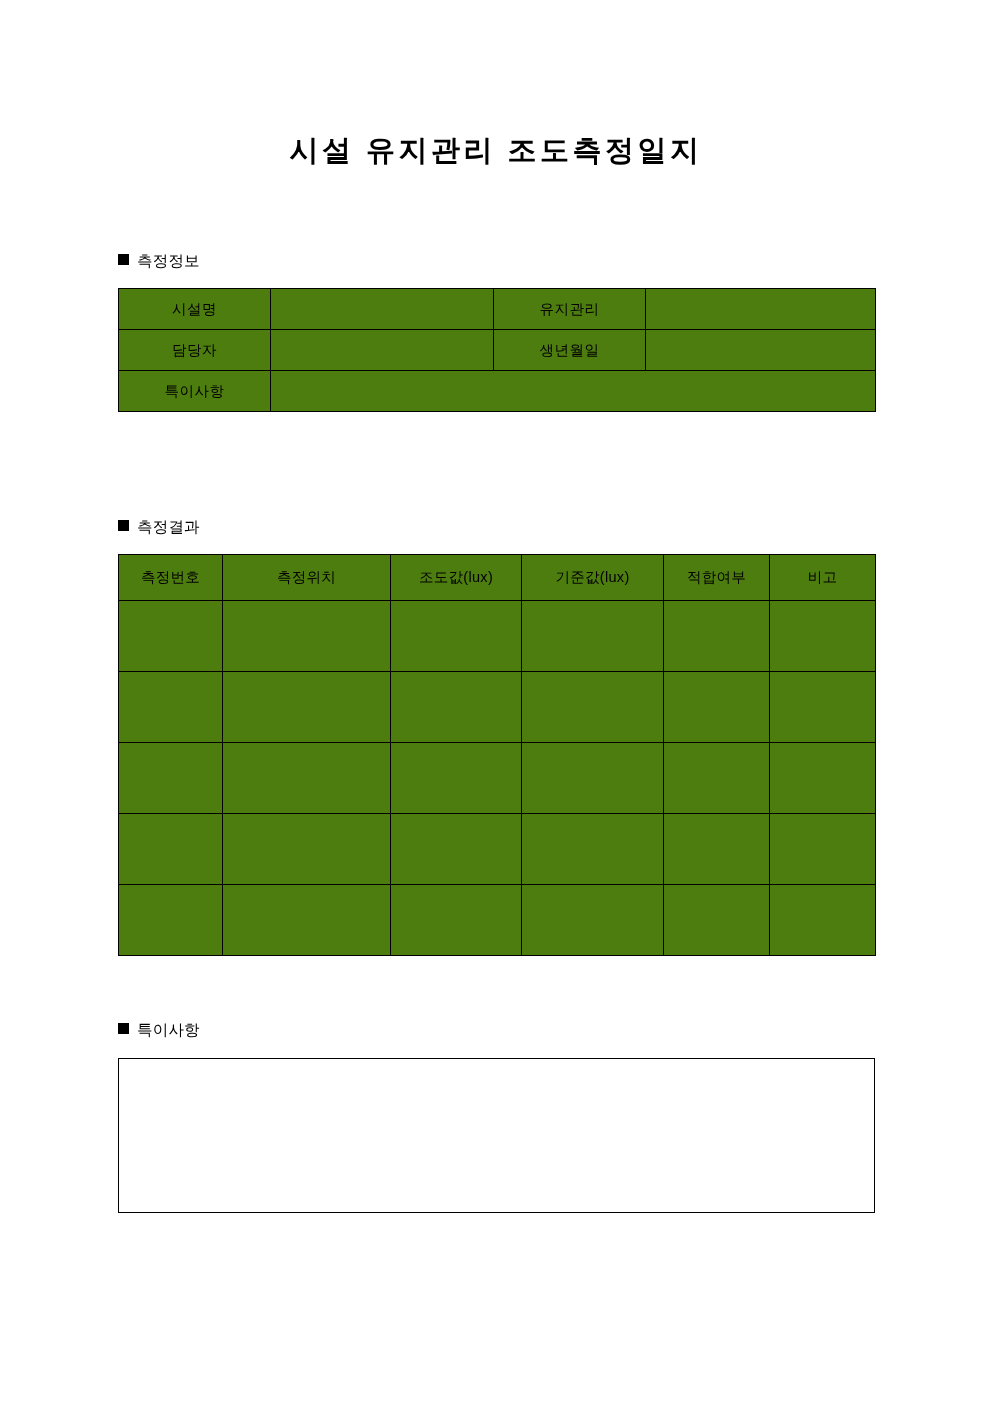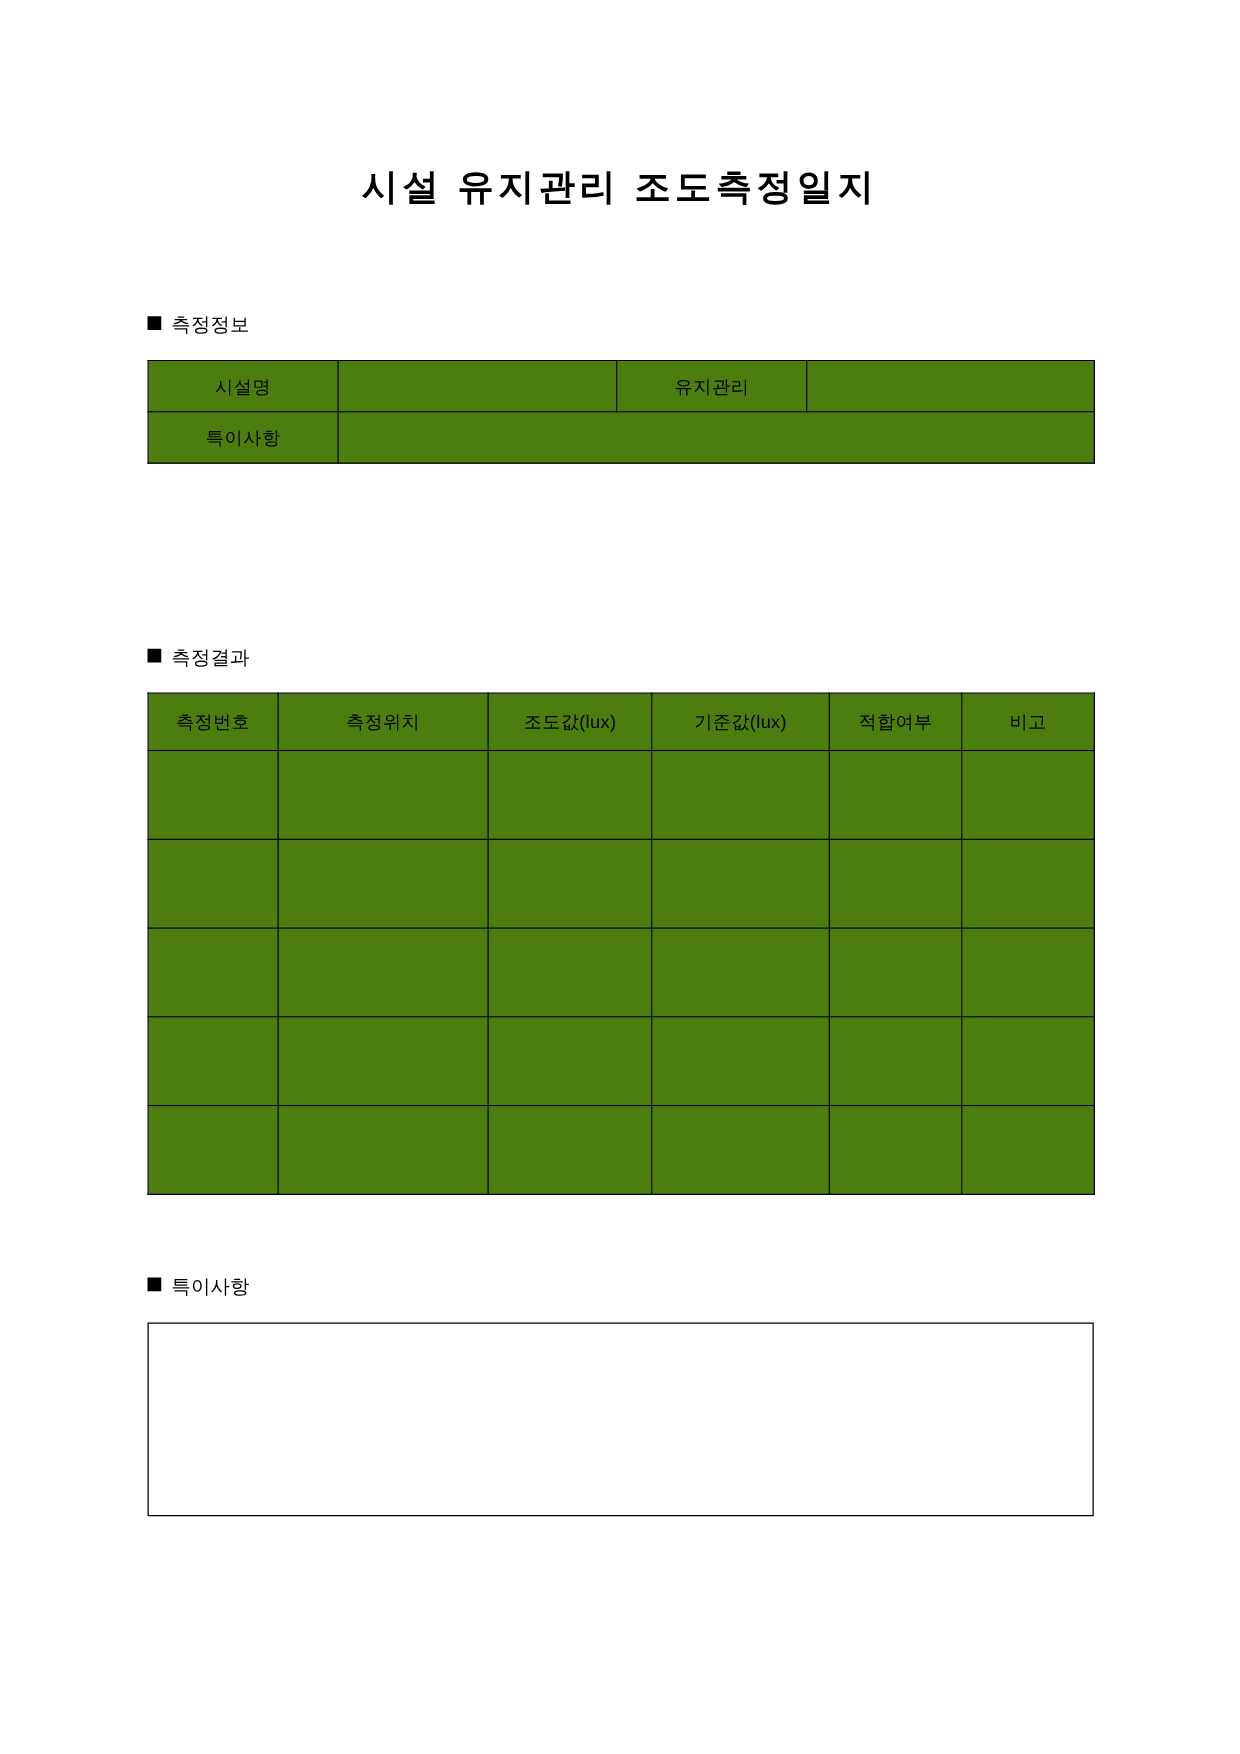--- a/index.html
+++ b/index.html
@@ -144,20 +144,26 @@
       <col style="width:152px">
       <col style="width:223px">
       <col style="width:152px">
       <col style="width:230px">
     </colgroup>
     <tbody>
       <tr>
         <td class="label-cell">시설명</td>
         <td class="value-cell"></td>
         <td class="label-cell">유지관리</td>
+        <td class="value-cell"></td>
+      </tr>
+      <tr>
+        <td class="label-cell">담당자</td>
+        <td class="value-cell"></td>
+        <td class="label-cell">생년월일</td>
         <td class="value-cell"></td>
       </tr>
       <tr>
         <td class="label-cell">특이사항</td>
         <td class="value-cell" colspan="3"></td>
       </tr>
     </tbody>
   </table>
 
   <div class="section-heading" id="sec-result-heading">

